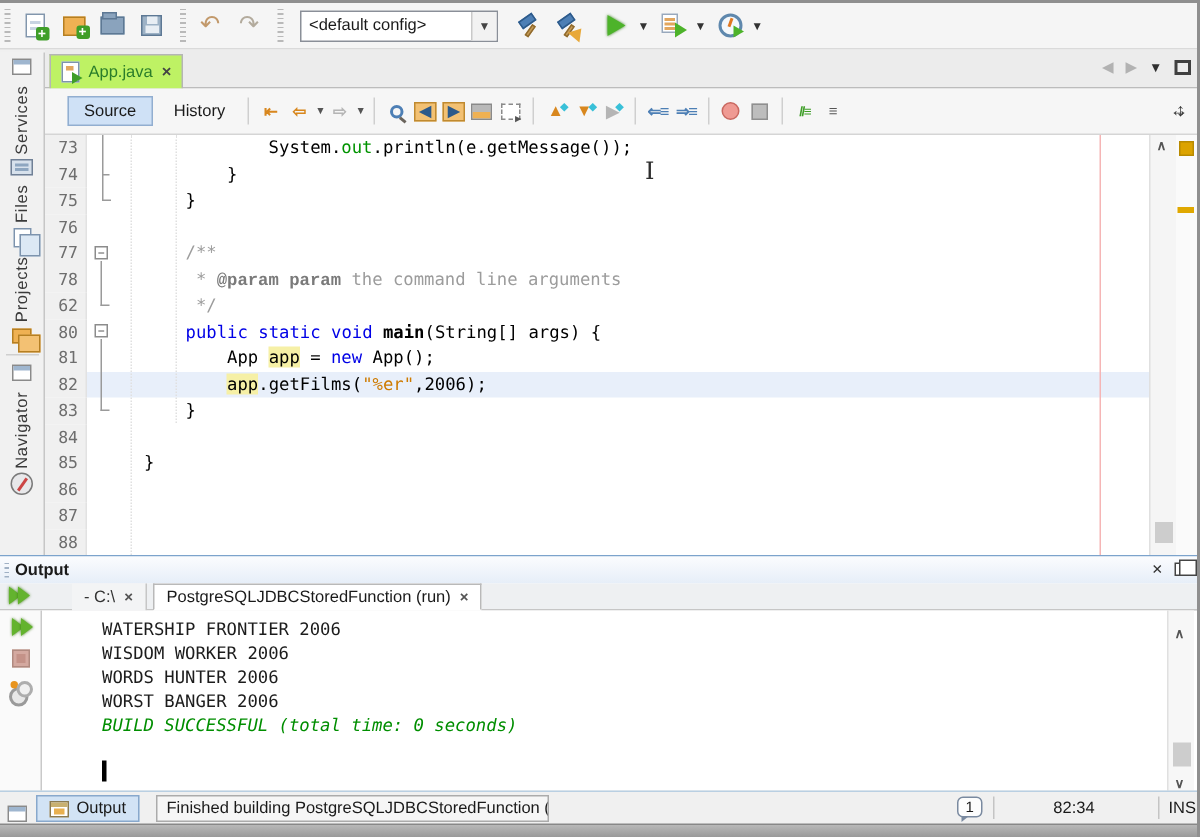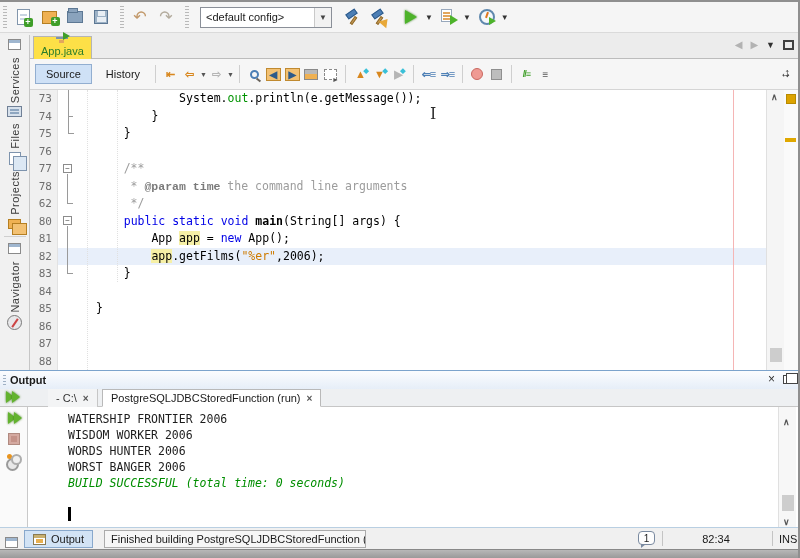--- a/index.html
+++ b/index.html
@@ -63,37 +63,37 @@
   .s-files{width:12px;height:13px;background:#fff;border:1px solid #7d93ad;position:relative;margin-top:3px;}
   .s-files::before{content:"";position:absolute;left:3px;top:3px;width:12px;height:13px;background:#dce8f4;border:1px solid #7d93ad;}
   .s-proj{width:13px;height:10px;background:#efb153;border:1px solid #b57f22;position:relative;margin-top:4px;}
   .s-proj::before{content:"";position:absolute;left:3px;top:3px;width:13px;height:10px;background:#f3c173;border:1px solid #b57f22;}
   .s-nav{width:15px;height:15px;border:1px solid #7a7a7a;border-radius:50%;background:#e8e8ea;position:relative;margin-top:3px;}
   .s-nav::before{content:"";position:absolute;left:6px;top:2px;width:2px;height:10px;background:#c44;transform:rotate(35deg);}
   .side-divider{width:22px;height:1px;background:#cfcfcf;margin:4px 0 2px;}
 
   
   .tabrow{position:absolute;left:30px;top:31px;width:768px;height:26px;background:#ececec;border-bottom:1px solid #bcbcbc;}
-  .doc-tab{position:absolute;left:3px;top:3px;height:23px;background:#fde047;border:1px solid #b5b5b5;border-bottom:none;
-           display:flex;align-items:center;padding:0 7px;gap:6px;flex-direction:column;}
+  .doc-tab{position:absolute;left:3px;top:3px;height:23px;background:#bef264;border:1px solid #b5b5b5;border-bottom:none;
+           display:flex;align-items:center;padding:0 7px;gap:6px;}
   .doc-tab .fname{font-size:11px;color:#2a7d2a;}
   .tab-x{font-size:11px;color:#444;font-weight:bold;line-height:10px;}
   .jicon{position:relative;width:12px;height:14px;background:#fff;border:1px solid #7d93ad;}
   .jicon::before{content:"";position:absolute;left:2px;top:2px;width:5px;height:3px;background:#e2a65e;}
   .jicon::after{content:"";position:absolute;right:-3px;bottom:-2px;width:0;height:0;border-left:7px solid #3f9e28;
                 border-top:4px solid transparent;border-bottom:4px solid transparent;}
   .tabrow-icons{position:absolute;right:4px;top:6px;display:flex;gap:8px;align-items:center;}
   .tr-arrow{font-size:10px;color:#b2b2b2;}
   .tr-menu{font-size:9px;color:#303030;}
   .tr-max{width:11px;height:10px;border:2px solid #404040;}
 
   
   .edbar{position:absolute;left:30px;top:57px;width:768px;height:31px;background:#f6f6f6;border-bottom:1px solid #d5d5d5;
          display:flex;align-items:center;font-size:11px;}
-  .src-btn{margin-left:5px;padding:3px 10px;background:#cfe1f6;border:1px solid #92aed0;text-align:center;}
+  .src-btn{margin-left:15px;padding:3px 10px;background:#cfe1f6;border:1px solid #92aed0;text-align:center;}
   .hist-btn{padding:3px 10px;margin-left:4px;}
   .vsep{width:1px;height:18px;background:#cfcfcf;margin:0 5px;}
   .ti{width:19px;height:18px;display:flex;align-items:center;justify-content:center;position:relative;font-size:11px;}
   .o-arrow{color:#d8871e;font-weight:bold;}
   .g-arrow{color:#b5b5b5;font-weight:bold;}
   .mini-caret{font-size:7px;color:#555;margin-left:1px;}
   .i-find{width:9px;height:9px;border:2px solid #4d7fb5;border-radius:50%;position:relative;}
   .i-find::after{content:"";position:absolute;right:-4px;bottom:-4px;width:5px;height:2px;background:#6a645c;transform:rotate(40deg);}
   .occ{width:15px;height:13px;background:#f3c173;border:1px solid #c08a30;display:flex;align-items:center;justify-content:center;
        font-size:10px;font-weight:bold;color:#2d5a8a;}
@@ -394,21 +394,21 @@
           <span class="ltxt"></span>
         </div>
         <div class="crow">
           <span class="lnum">77</span>
           <span class="lfold"></span>
           <span class="ltxt"><span class="tk-c">    /**</span></span>
         </div>
         <div class="crow">
           <span class="lnum">78</span>
           <span class="lfold"></span>
-          <span class="ltxt"><span class="tk-c">     * </span><span class="tk-cb">@param</span><span class="tk-c"> </span><span class="tk-cb">time</span><span class="tk-c"> the command line arguments</span></span>
+          <span class="ltxt"><span class="tk-c">     * </span><span class="tk-cb">@param</span><span class="tk-c"> </span><span class="tk-cb">param</span><span class="tk-c"> the command line arguments</span></span>
         </div>
         <div class="crow">
           <span class="lnum">62</span>
           <span class="lfold"></span>
           <span class="ltxt"><span class="tk-c">     */</span></span>
         </div>
         <div class="crow">
           <span class="lnum">80</span>
           <span class="lfold"></span>
           <span class="ltxt"><span class="tk-p">    </span><span class="tk-k">public</span><span class="tk-p"> </span><span class="tk-k">static</span><span class="tk-p"> </span><span class="tk-k">void</span><span class="tk-p"> </span><span class="tk-m">main</span><span class="tk-p">(String[] args) {</span></span>

